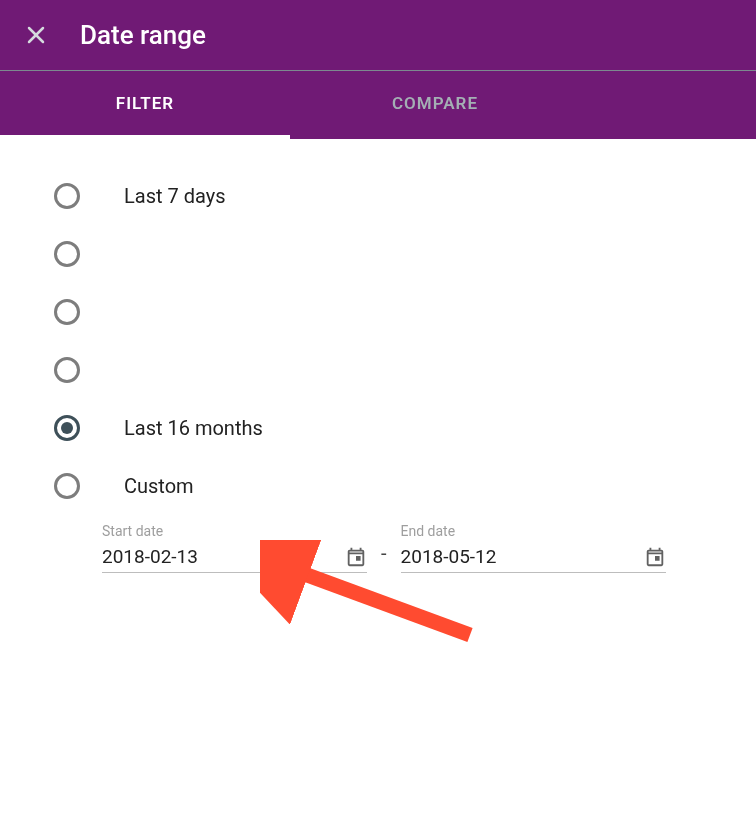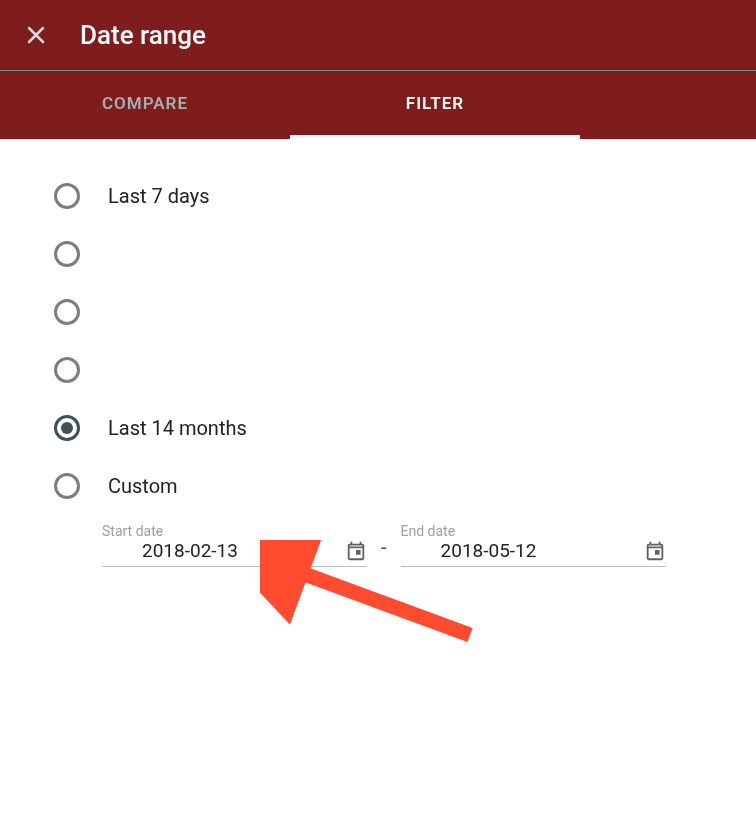--- a/index.html
+++ b/index.html
@@ -4,21 +4,21 @@
 <style>
   * { margin: 0; padding: 0; box-sizing: border-box; }
   body {
     font-family: Roboto, "Helvetica Neue", Arial, sans-serif;
     width: 756px;
     height: 840px;
     background: #fff;
     overflow: hidden;
   }
   .header {
-    background: #7f1d1d;
+    background: #701a75;
     color: #fff;
   }
   .titlebar {
     display: flex;
     align-items: center;
     padding: 20px 24px;
     gap: 32px;
   }
   .close-icon {
     width: 24px;
@@ -53,21 +53,21 @@
     color: #fff;
     border-bottom-color: #fff;
   }
   .content {
     padding: 28px 40px 28px 50px;
   }
   .radio-group { }
   .radio-option {
     display: flex;
     align-items: center;
-    gap: 28px;
+    gap: 44px;
     padding: 16px 4px;
     cursor: pointer;
   }
   .radio {
     width: 26px;
     height: 26px;
     border: 3px solid #7d7d7d;
     border-radius: 50%;
     display: flex;
     align-items: center;
@@ -92,37 +92,37 @@
   .date-row {
     display: flex;
     align-items: flex-end;
     gap: 14px;
     margin-top: 8px;
     padding-left: 52px;
   }
   .date-field {
     display: flex;
     flex-direction: column;
+    gap: 6px;
     width: 265px;
     border-bottom: 1px solid #bdbdbd;
     padding-bottom: 4px;
   }
   .date-label {
     font-size: 14px;
     color: #9e9e9e;
   }
   .date-input-wrap {
     display: flex;
     align-items: center;
     justify-content: space-between;
   }
   .date-value {
     font-size: 19px;
     color: #222;
-    margin-left: 40px;
   }
   .calendar-icon {
     width: 22px;
     height: 22px;
     color: #616161;
   }
   .dash {
     font-size: 20px;
     color: #444;
     padding-bottom: 8px;
@@ -142,22 +142,22 @@
     <span class="close-icon">
       <svg viewBox="0 0 24 24" fill="none" stroke="currentColor" stroke-width="2.5" stroke-linecap="round">
           <line x1="5" y1="5" x2="19" y2="19"></line>
           <line x1="19" y1="5" x2="5" y2="19"></line>
         </svg>
     </span>
     <div class="title">Date range</div>
   </div>
   <div class="header-divider"></div>
   <div class="tabs">
+    <div class="tab active">FILTER</div>
     <div class="tab">COMPARE</div>
-    <div class="tab active">FILTER</div>
   </div>
 </div>
 
 <div class="content">
   <div class="radio-group">
 
     <div class="radio-option">
       <span class="radio"></span>
       <span class="radio-label">Last 7 days</span>
     </div>
@@ -172,21 +172,21 @@
     </div>
 
     <div class="radio-option">
       <span class="radio"></span>
     </div>
 
     <div class="radio-option">
       <span class="radio selected">
           <span class="radio-dot"></span>
         </span>
-      <span class="radio-label">Last 14 months</span>
+      <span class="radio-label">Last 16 months</span>
     </div>
 
     <div class="radio-option">
       <span class="radio"></span>
       <span class="radio-label">Custom</span>
     </div>
 
   </div>
 
   <div class="date-row">

